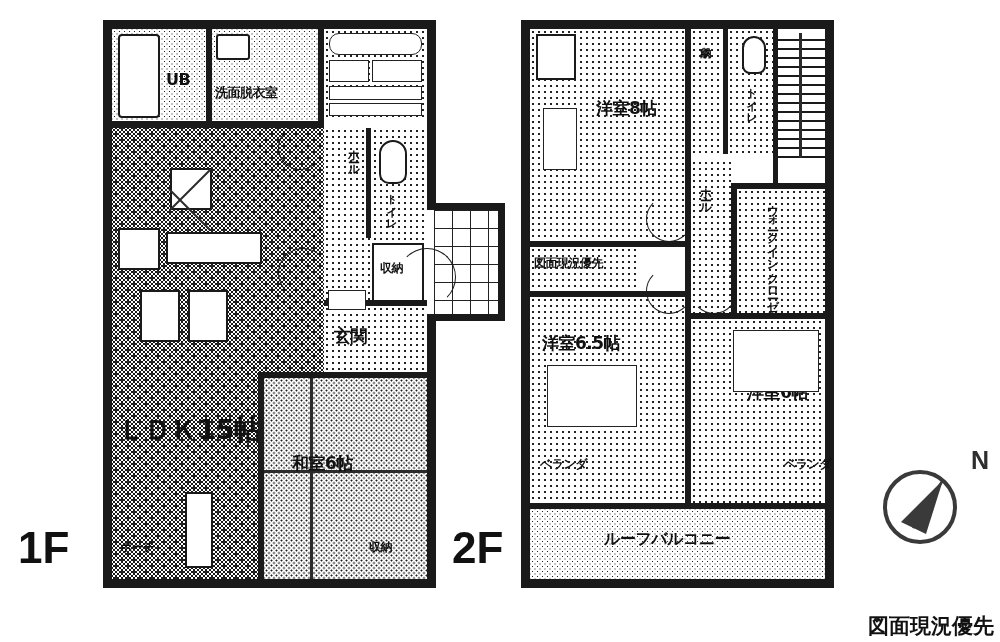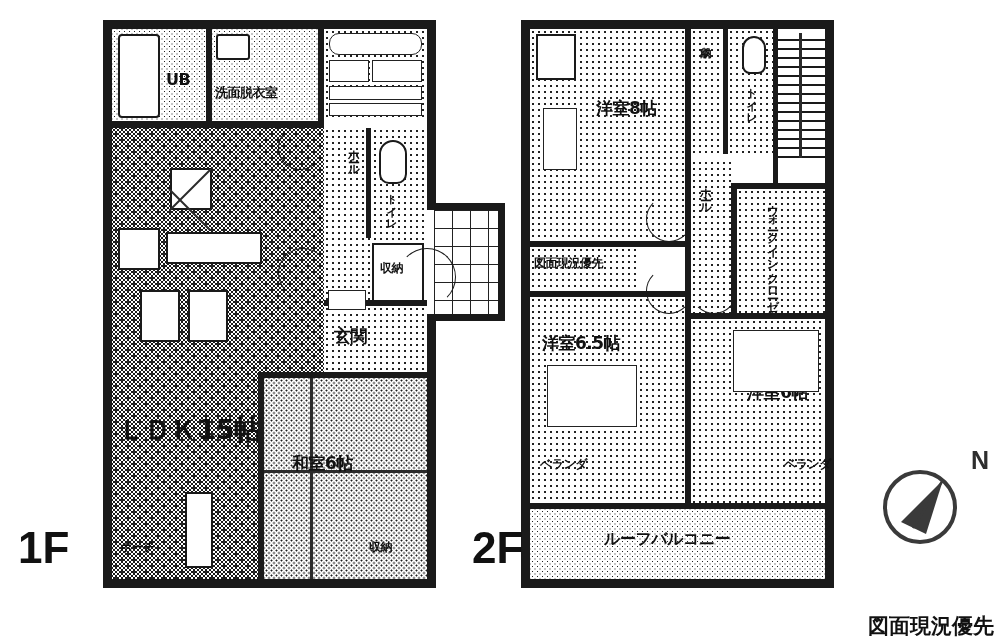--- a/index.html
+++ b/index.html
@@ -219,21 +219,21 @@
     <div class="lbl" style="left:784px;top:458px;font-size:12px;">ベランダ</div>
 
     <div class="wall" style="left:530px;top:503px;width:295px;height:6px;"></div>
     <div class="room stipple" style="left:530px;top:509px;width:295px;height:70px;"></div>
     <div class="lbl" style="left:604px;top:531px;font-size:16px;">ルーフバルコニー</div>
 
     <div class="arc bl" style="left:646px;top:196px;width:46px;height:46px;"></div>
     <div class="arc bl" style="left:646px;top:268px;width:46px;height:46px;"></div>
     <div class="arc br" style="left:691px;top:268px;width:46px;height:46px;"></div>
 
-    <div class="floorTag" style="left:472px;top:523px;">2F</div>
+    <div class="floorTag" style="left:452px;top:523px;">2F</div>
   </div>
 
   <div id="compass" style="left:883px;top:452px;width:100px;height:100px;">
     <div class="ring"></div>
     <svg class="needle" viewBox="0 0 58 58" xmlns="http://www.w3.org/2000/svg">
       <polygon points="50,2 33,56 8,44" fill="#3a3a3a"></polygon>
       <line x1="50" y1="2" x2="20" y2="50" stroke="#3a3a3a" stroke-width="2.5"></line>
     </svg>
     <div class="nlabel">N</div>
   </div>

